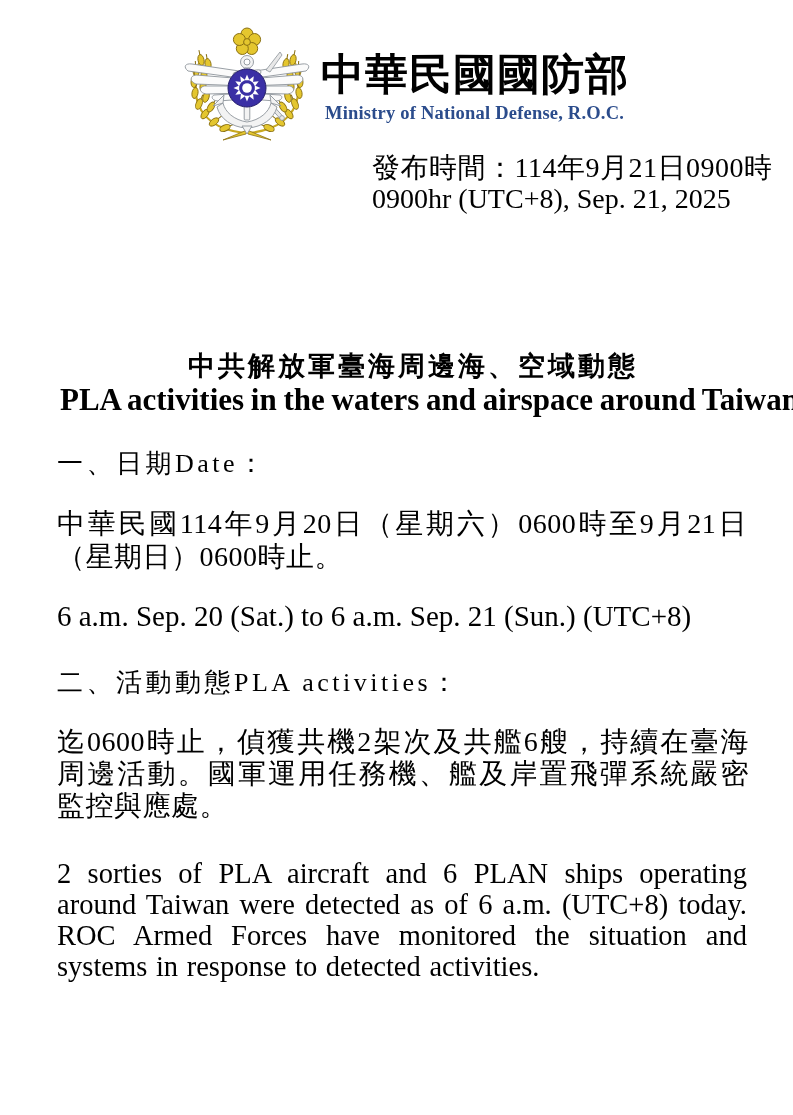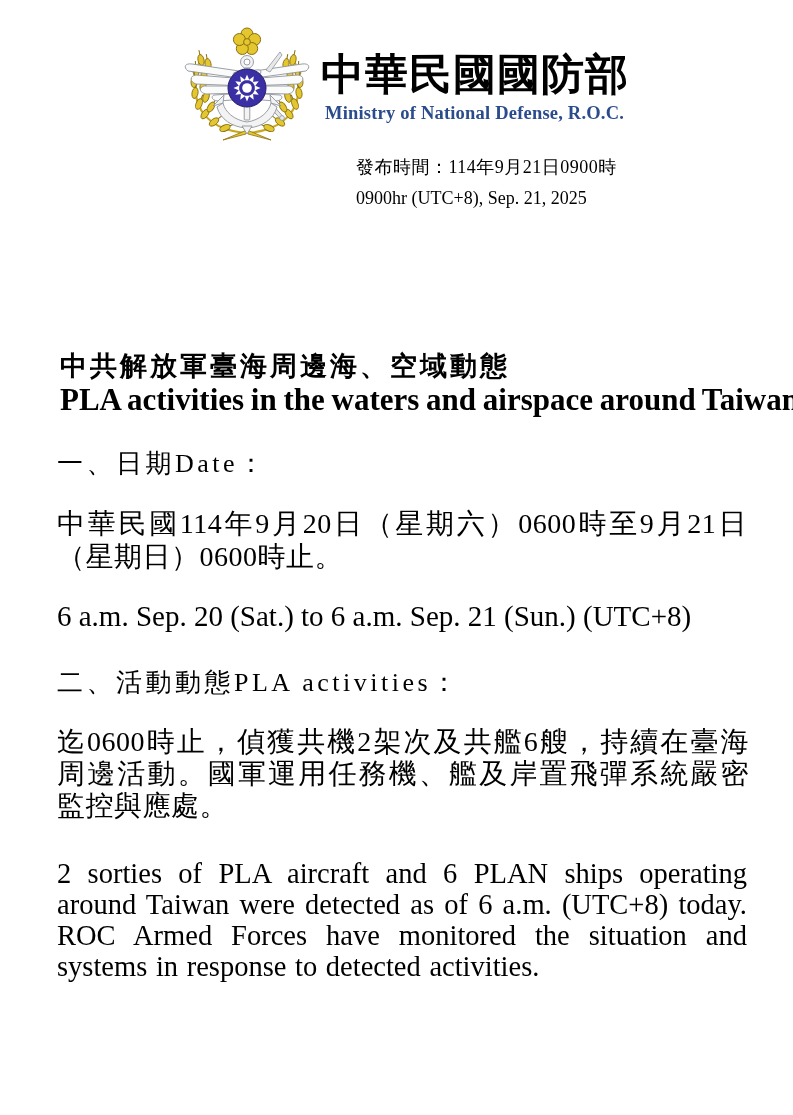--- a/index.html
+++ b/index.html
@@ -20,26 +20,26 @@
     font-size:43px;font-weight:bold;line-height:46px;
     white-space:nowrap;letter-spacing:1px;
   }
   .org-subtitle{
     left:325px;top:102px;
     font-size:18.5px;font-weight:bold;line-height:22px;
     color:#2b4c8c;white-space:nowrap;letter-spacing:0.2px;
   }
 
   
-  .release{left:356px;top:152px;font-size:18px;line-height:31px;}
+  .release{left:372px;top:152px;font-size:28px;line-height:31px;}
   .release .zh{letter-spacing:0.5px;white-space:nowrap;}
   .release .en{white-space:nowrap;}
 
   
-  .doc-heading{left:60px;top:349px;width:706px;text-align:left;font-weight:bold;}
+  .doc-heading{left:60px;top:349px;width:706px;text-align:center;font-weight:bold;}
   .doc-heading .zh{font-size:27px;letter-spacing:3px;line-height:34px;white-space:nowrap;}
   .doc-heading .en{font-size:31px;word-spacing:-1px;line-height:33px;white-space:nowrap;}
 
   
   .sec-h{font-size:26px;font-weight:normal;letter-spacing:3.5px;white-space:nowrap;}
   .s1h{left:57px;top:446px;}
   .s2h{left:57px;top:665px;}
 
   
   .zh-body{font-size:28px;letter-spacing:0.5px;}

